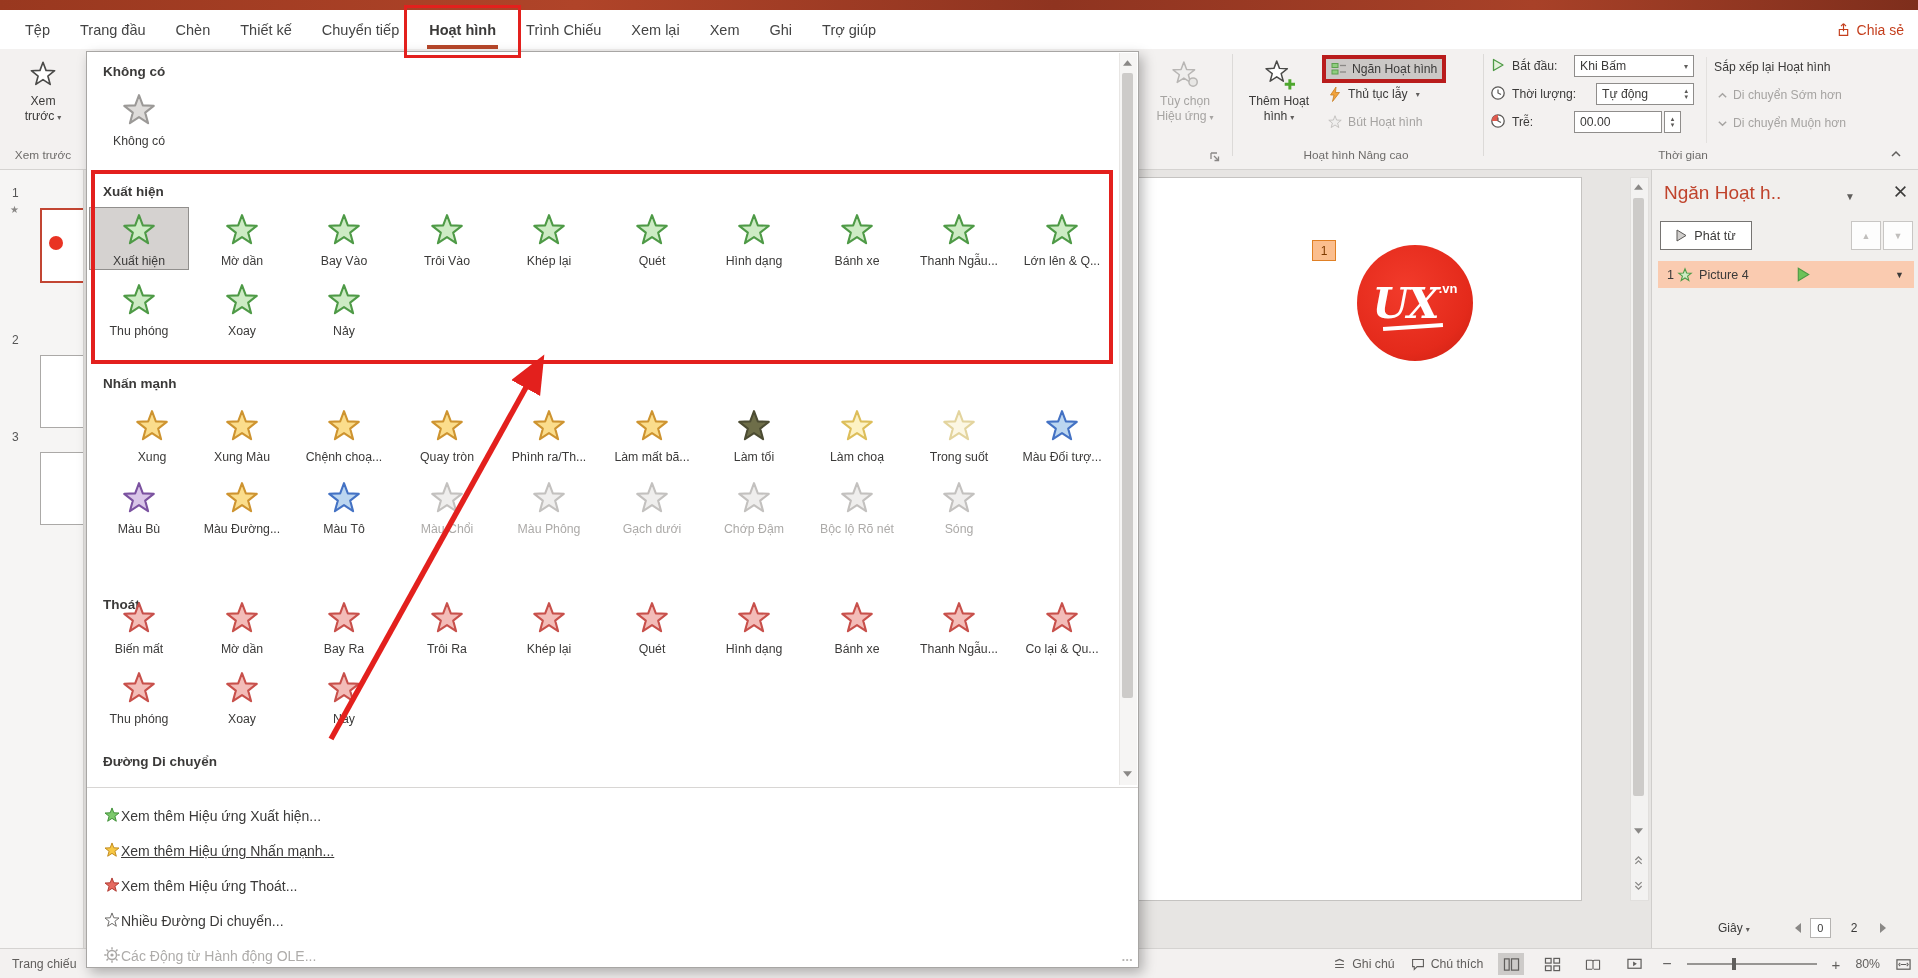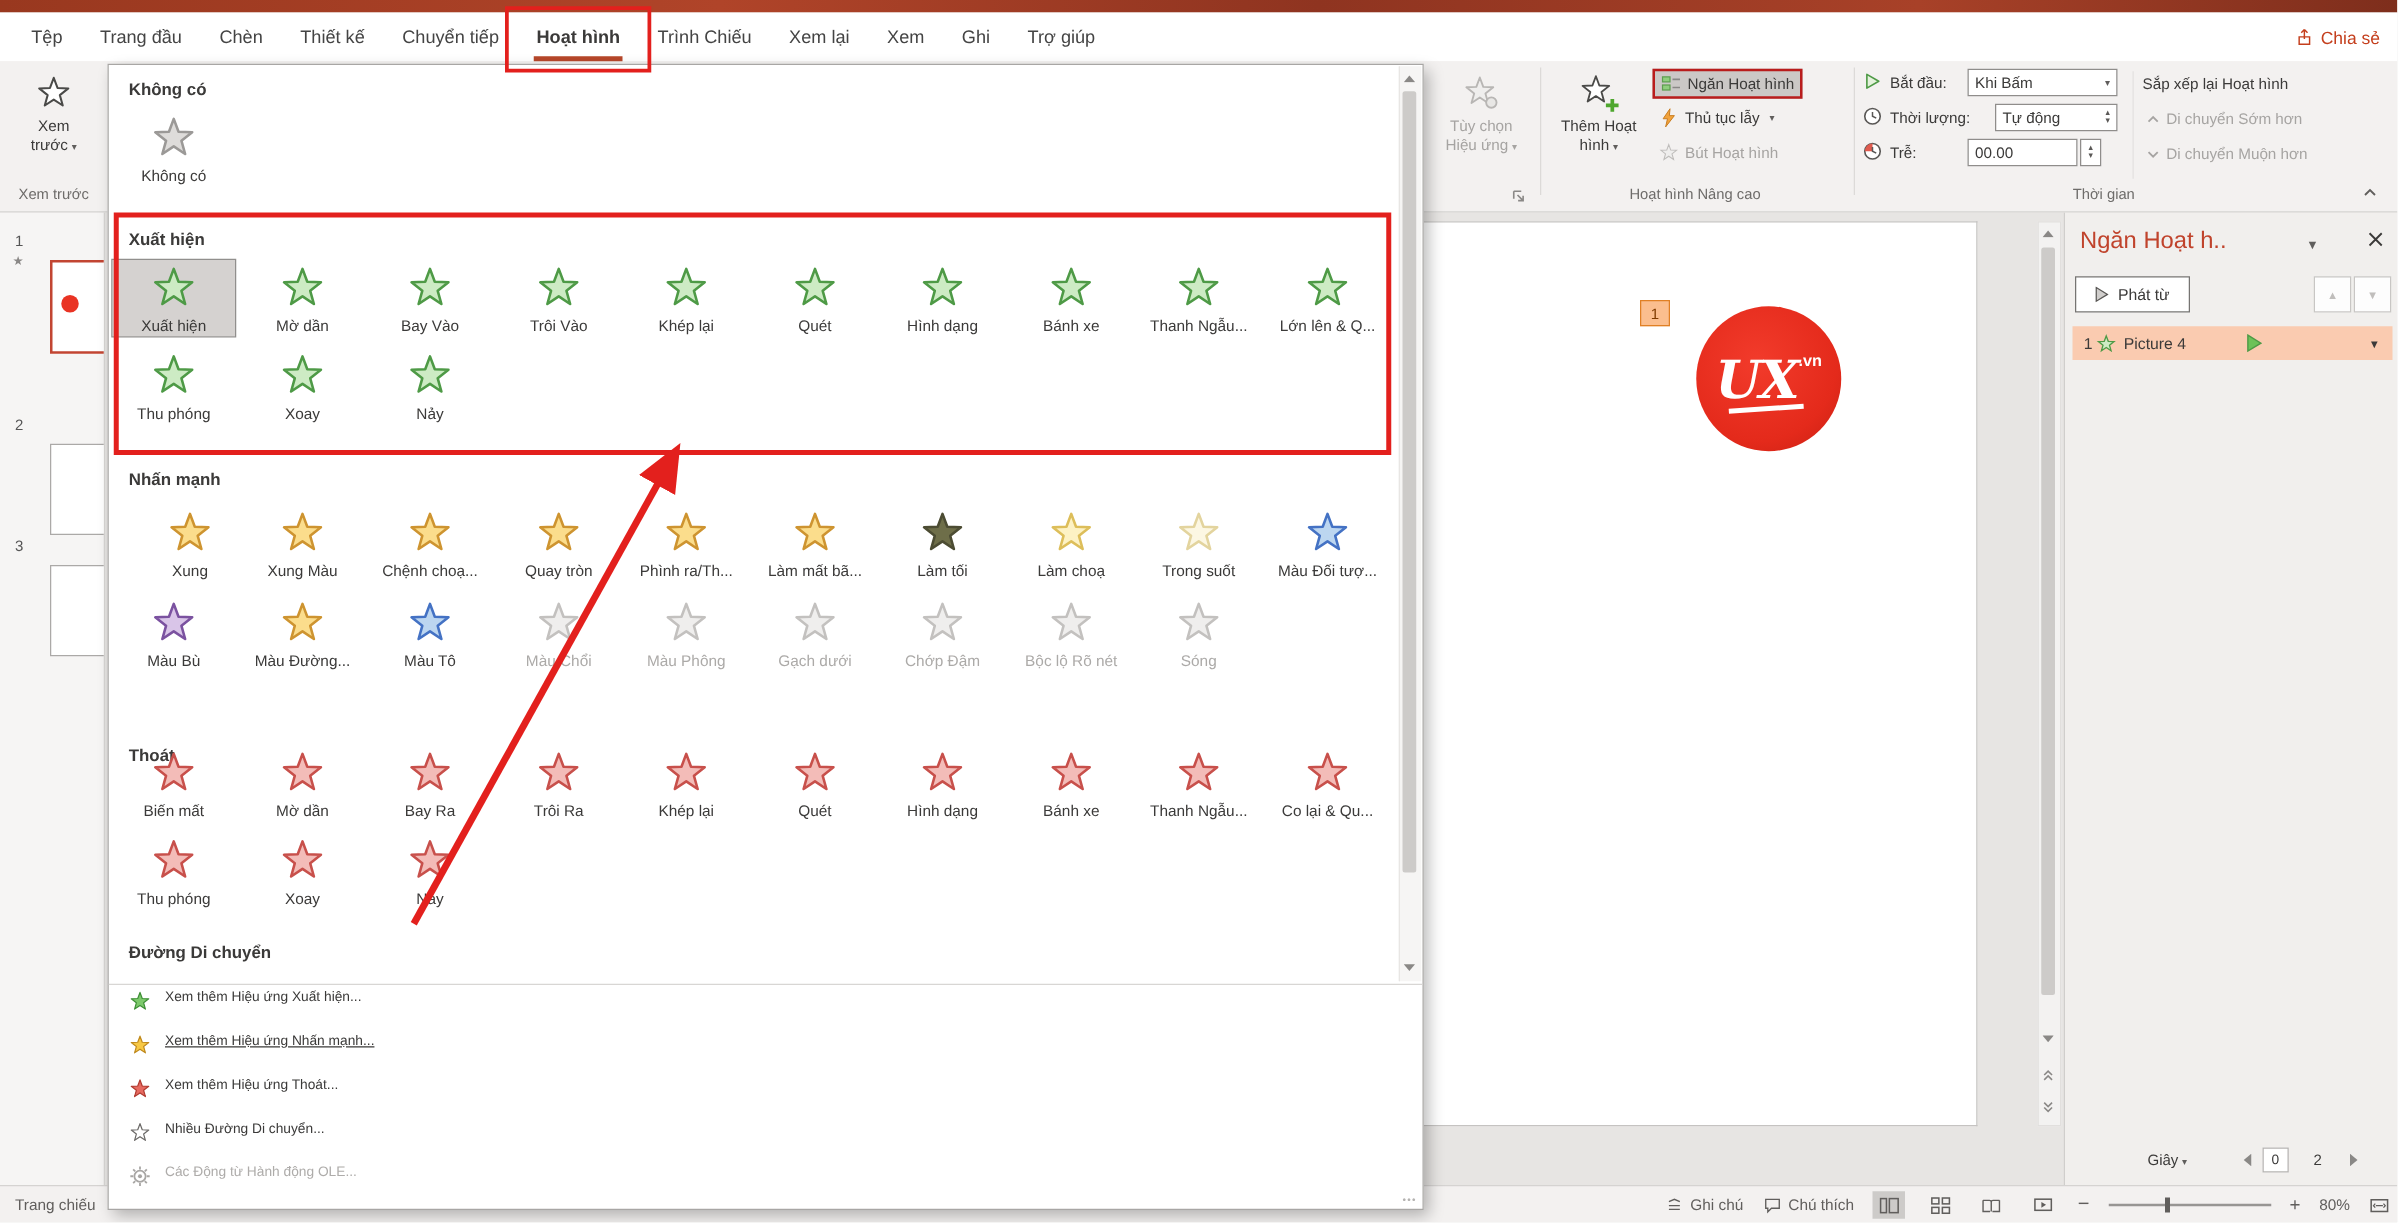--- a/index.html
+++ b/index.html
@@ -18,21 +18,21 @@
   .tab-hl{position:absolute;border:3px solid #E3201D;z-index:60;pointer-events:none}
   
   .ribbon{position:absolute;left:0;top:49px;width:100%;height:120px;background:#F3F1F0;
           border-bottom:1px solid #D5D3D1;z-index:3}
   .rsep{position:absolute;top:5px;height:102px;width:1px;background:#DCDAD8}
   .grp-label{position:absolute;top:99px;font-size:11.8px;color:#6E6C6A;text-align:center;white-space:nowrap}
   .bigbtn{position:absolute;top:5px;width:86px;display:flex;flex-direction:column;align-items:center;
           font-size:12.2px;line-height:15px;text-align:center}
   .bigbtn .bicon{height:40px;display:flex;align-items:center}
   .rowbtn{position:absolute;display:flex;align-items:center;gap:5px;font-size:12.2px;height:22px;padding:0 5px;white-space:nowrap}
-  .rowbtn.activebtn{background:#CBC8C6;border:2px solid #b91c1c;height:20px}
+  .rowbtn.activebtn{background:#CBC8C6;border:4px solid #b91c1c;height:20px}
   .dis-t{color:#A6A4A2}
   .rlabel{position:absolute;font-size:12.2px;height:22px;display:flex;align-items:center;white-space:nowrap}
   .fbox{position:absolute;height:20px;background:#fff;border:1px solid #8F8D8B;font-size:12.2px;
         display:flex;align-items:center;padding:0 5px;white-space:nowrap}
   .fbox .grow{flex:1}
   .spin{display:flex;flex-direction:column;justify-content:center;line-height:6px;font-size:7px;color:#5A5856;margin-left:4px}
   .spinbox{position:absolute;width:15px;height:20px;background:#fff;border:1px solid #8F8D8B;display:flex;
            flex-direction:column;align-items:center;justify-content:center;line-height:6px;font-size:7px;color:#5A5856}
   .dd{font-size:8px;color:#605E5C;margin-left:3px}
   .icon16{width:16px;height:16px}
@@ -89,21 +89,21 @@
   .gallery{position:absolute;left:86px;top:51px;width:1051px;height:915px;background:#fff;
            border:1px solid #A8A6A4;box-shadow:4px 5px 12px rgba(0,0,0,.28);z-index:10}
   .gsec-title{position:absolute;left:16px;font-size:13.5px;font-weight:bold;color:#3B3A39}
   .gitem{position:absolute;width:98px;min-height:58px;text-align:center;padding-top:3px}
   .gitem.sel{background:#D5D2D0;outline:1px solid #918F8D}
   .gitem .glabel{font-size:12.3px;margin-top:2px;white-space:nowrap;color:#3B3A39}
   .gitem.dis .glabel{color:#ACAAA8}
   .hl-box{position:absolute;left:4px;top:118px;width:1014px;height:186px;border:4px solid #E3201D;z-index:5;pointer-events:none}
   .arrow-svg{position:absolute;left:0;top:0;width:1051px;height:915px;z-index:6;pointer-events:none}
   .gdivider{position:absolute;left:0;top:735px;width:100%;height:1px;background:#D8D6D4}
-  .glink{position:absolute;left:16px;height:32px;display:flex;align-items:flex-start;gap:11px;font-size:11px}
+  .glink{position:absolute;left:16px;height:32px;display:flex;align-items:flex-end;font-size:14px}
   .glink.dis{color:#AEACAA}
   .gscroll{position:absolute;right:1px;top:1px;width:17px;height:732px;background:#F6F5F4;border-left:1px solid #E8E6E4}
   .ggrip{position:absolute;right:4px;bottom:4px;width:12px;height:8px;color:#B5B3B1;font-size:8px;letter-spacing:1px}
 </style>
 </head>
 <body>
 
 <div id="app">
 
   <div class="titlebar"></div>

